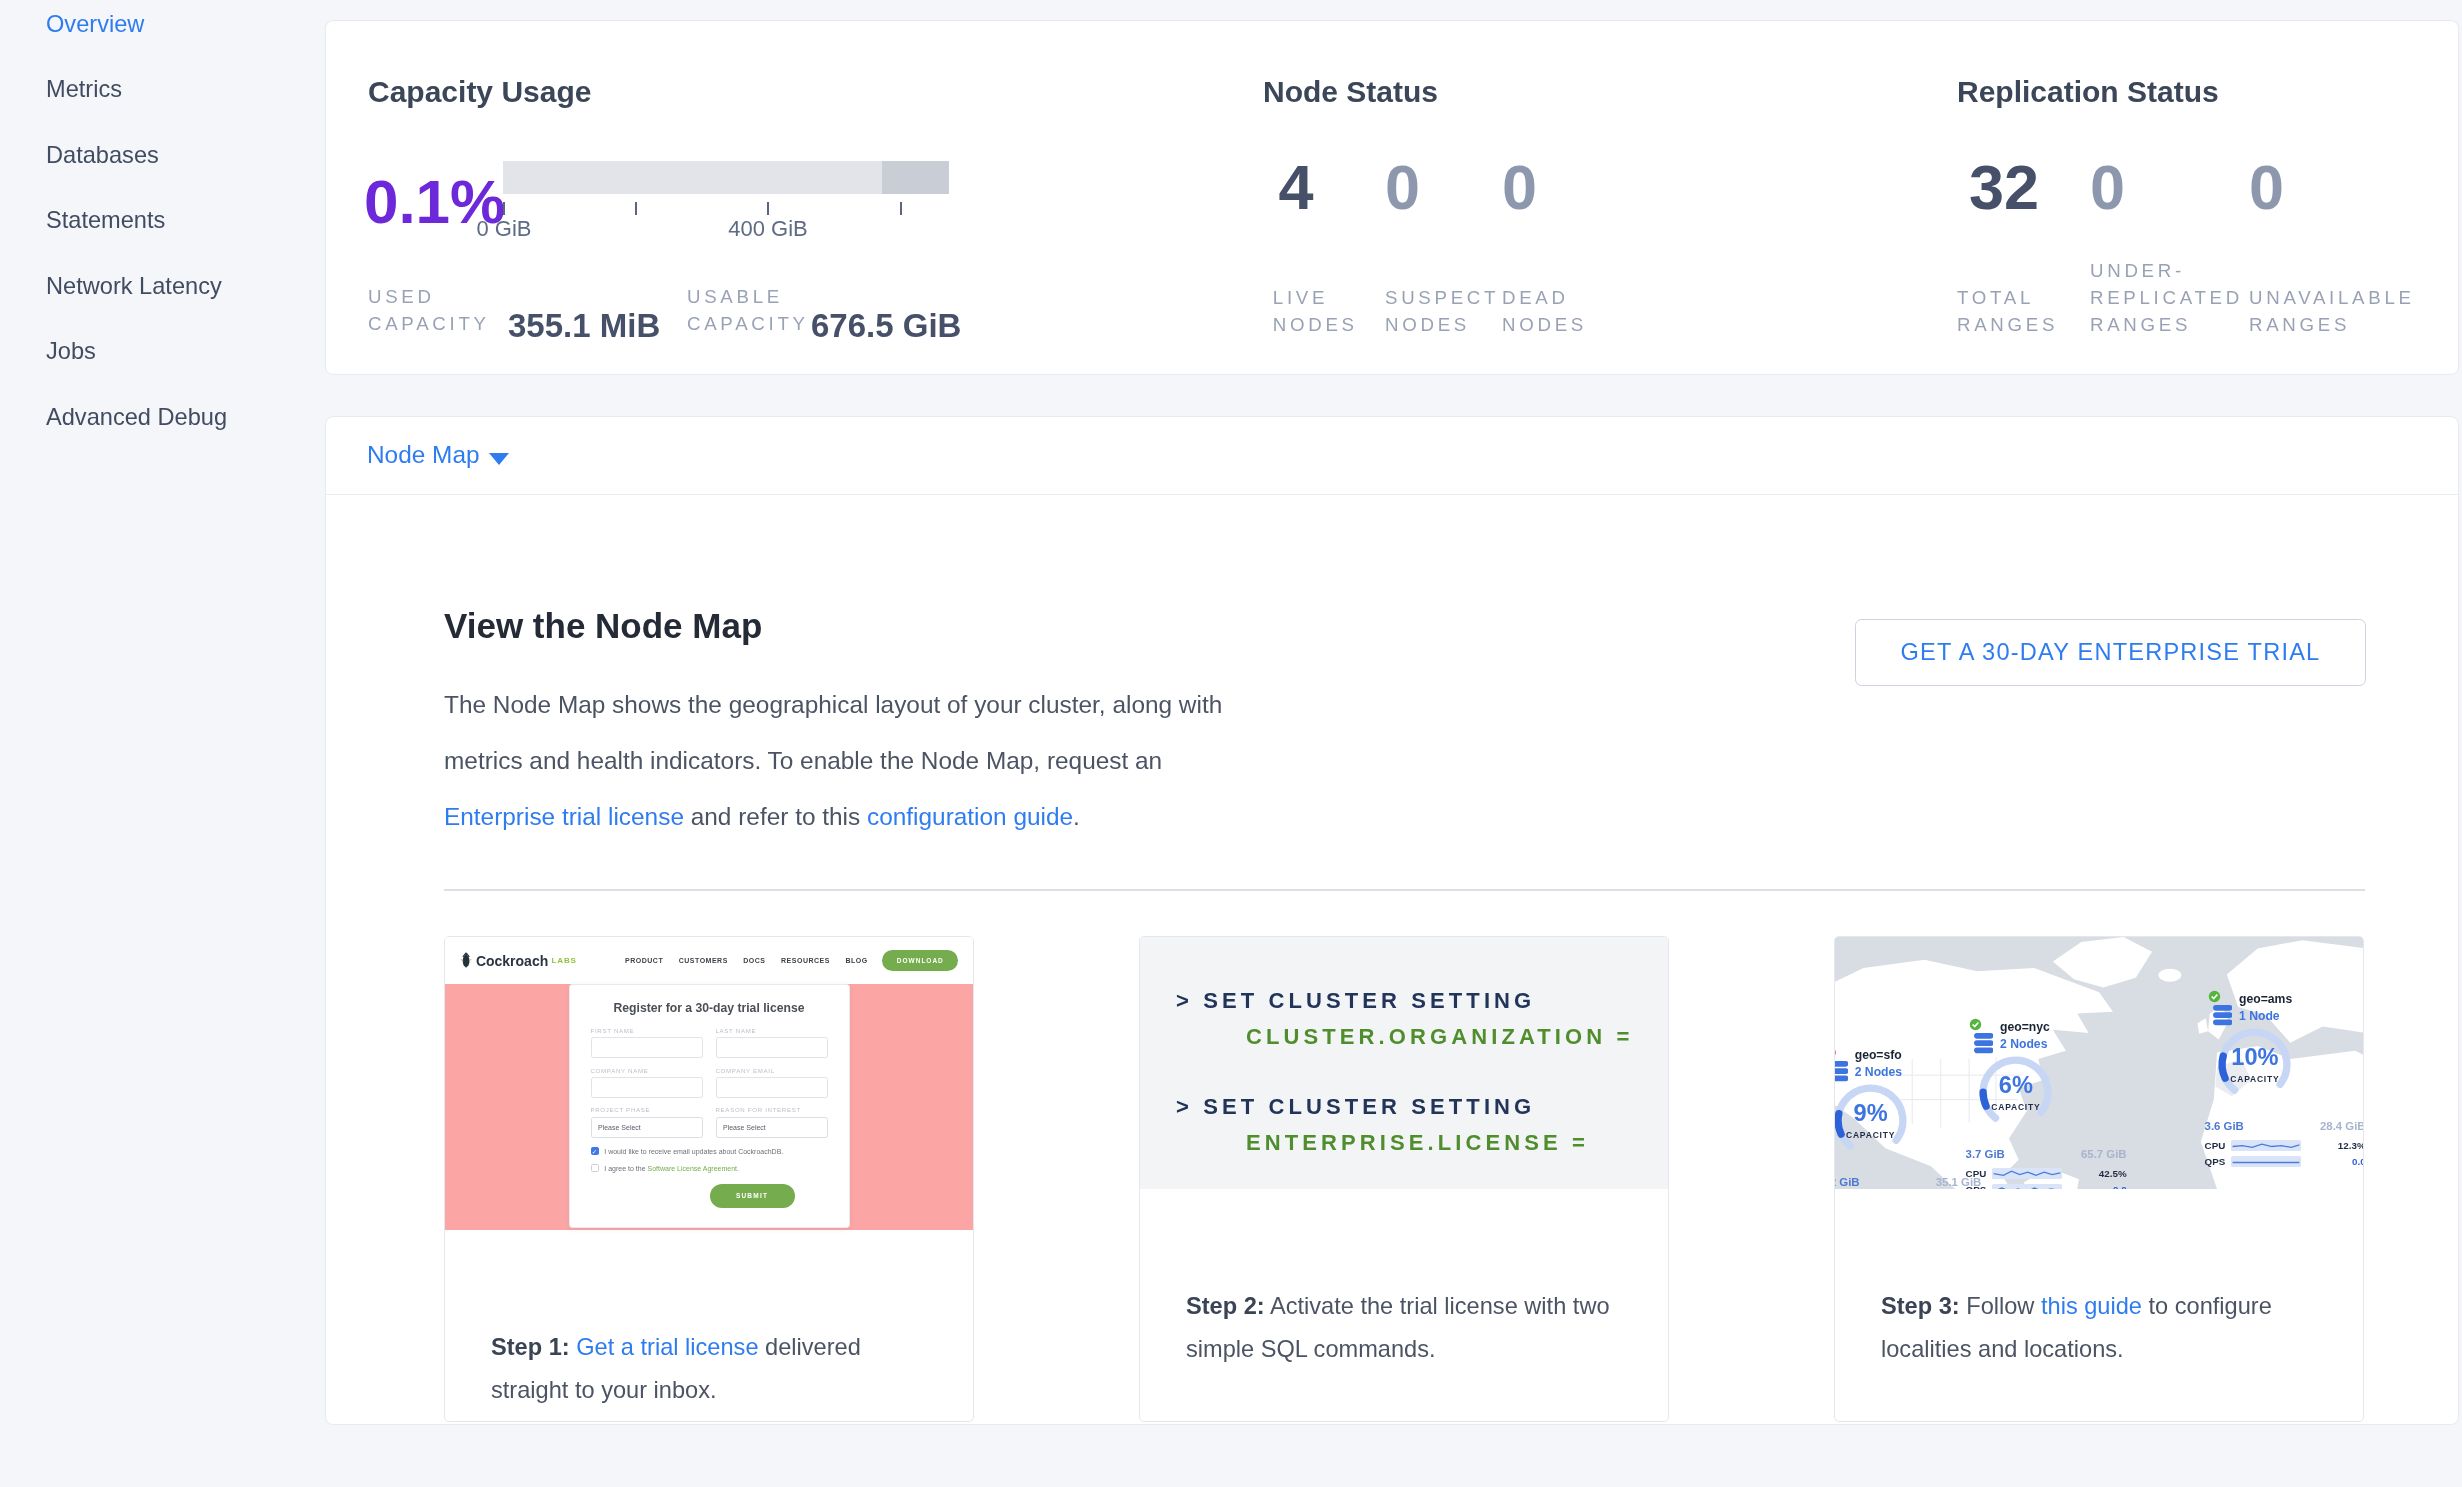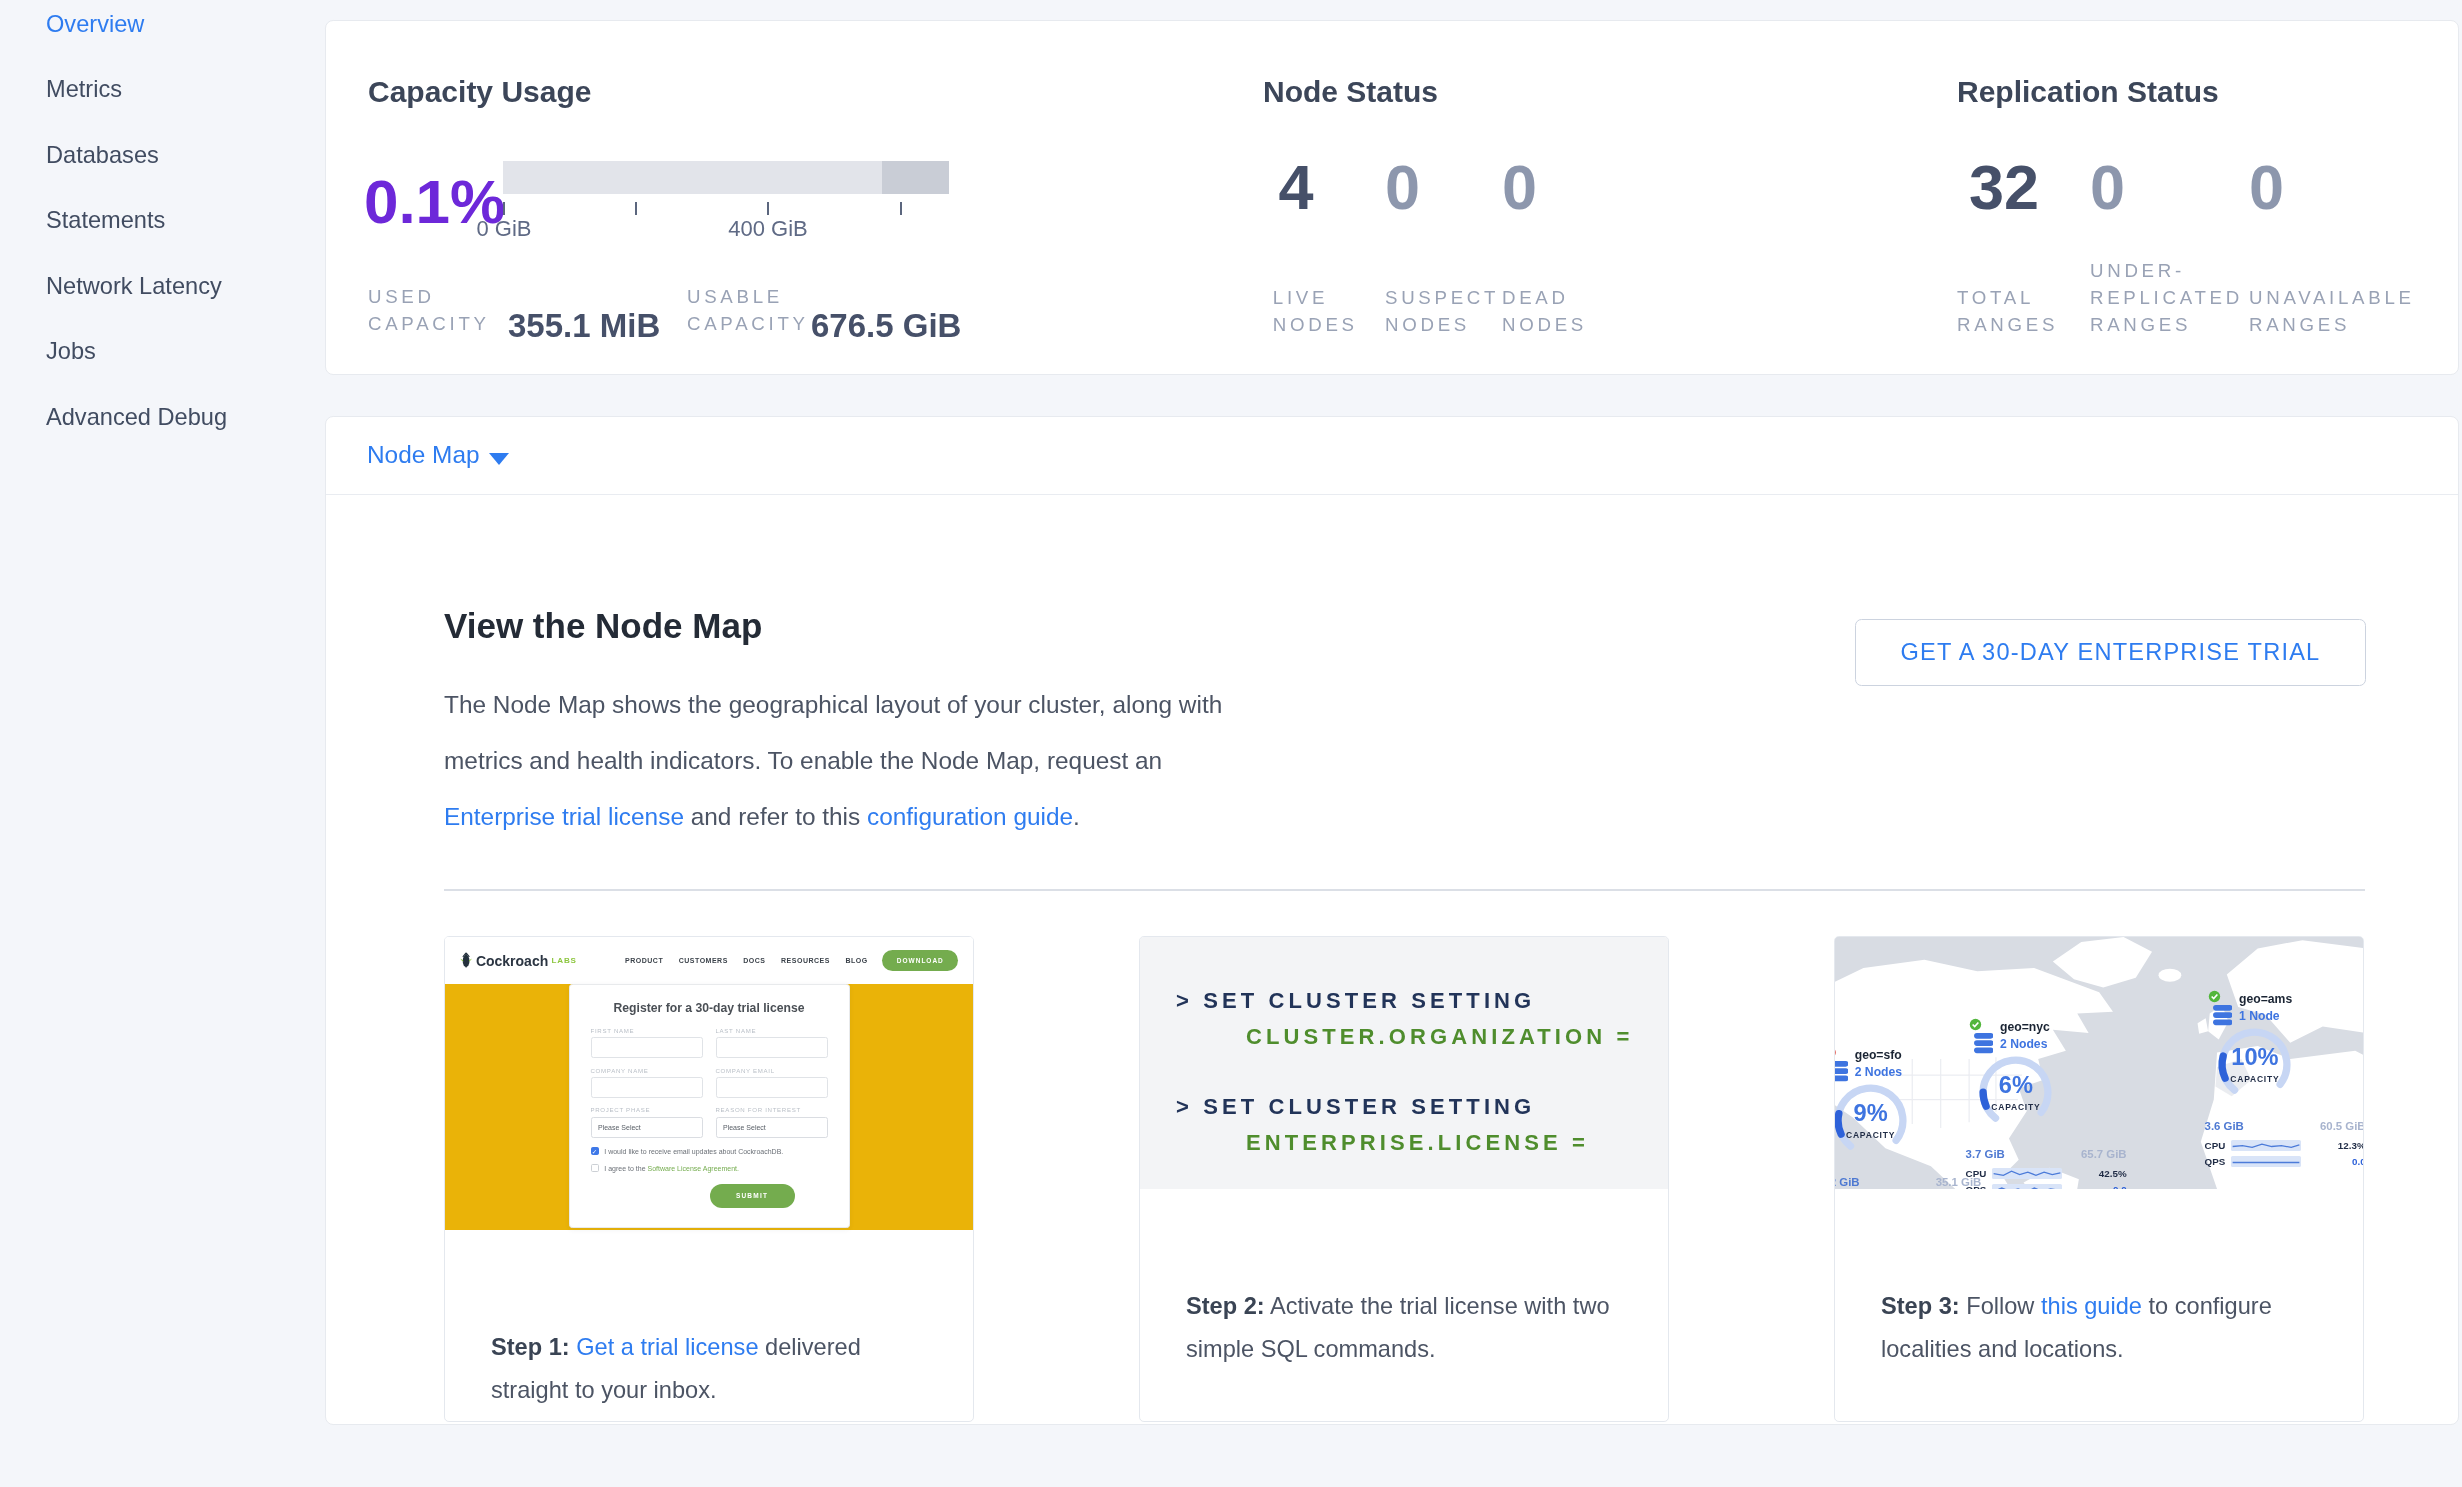--- a/index.html
+++ b/index.html
@@ -62,21 +62,21 @@
 
   
   .site-shot{height:293px;background:#fff;}
   .site-nav{height:47px;display:flex;align-items:center;padding:0 14.6px;background:#fff;}
   .logo-name{font-size:14px;font-weight:800;color:#2b3542;margin-left:4.1px;}
   .logo-suffix{font-size:8.1px;font-weight:700;color:#8dc63f;letter-spacing:0.8px;margin-left:3.3px;}
   .site-links{margin-left:auto;display:flex;gap:15.5px;align-items:center;}
   .site-link{font-size:7px;font-weight:600;letter-spacing:0.5px;color:#3c434b;}
   .dl-pill{margin-left:14.6px;padding:7.3px 14.6px;background:#74ac4e;border-radius:12.2px;color:#fff;
            font-size:6.5px;font-weight:700;letter-spacing:1px;}
-  .site-body{height:246px;background:#eab308;}
+  .site-body{height:246px;background:#fca5a5;}
   .mini-form{width:281px;margin:0 auto;background:#fff;border:0.8px solid #e8eaec;border-radius:3.3px;
              box-shadow:0 1.6px 4.9px rgba(40,50,60,.06);padding:16.3px 21px;box-sizing:border-box;height:244px;}
   .mf-title{text-align:center;font-size:12.2px;font-weight:600;color:#4a4f55;margin-bottom:11.4px;}
   .mf-grid{display:grid;grid-template-columns:1fr 1fr;column-gap:13px;row-gap:8.1px;}
   .mf-label{font-size:6.1px;letter-spacing:0.7px;color:#b9bfc7;margin-bottom:3.3px;}
   .mf-input{height:19.5px;border:0.8px solid #e0e3e7;border-radius:2.4px;background:#fff;}
   .mf-select{height:19.5px;border:0.8px solid #dadde2;border-radius:2.4px;background:#fff;
              font-size:7px;color:#5a6068;line-height:19.5px;padding-left:6.5px;}
   .mf-check-row{display:flex;align-items:center;gap:5.7px;margin-top:9px;font-size:7px;color:#6b7077;}
   .mf-box{width:8.1px;height:8.1px;border:0.8px solid #ccd0d5;border-radius:1.6px;box-sizing:border-box;flex:none;}
@@ -375,21 +375,21 @@
           <div class="gauge">
             <svg width="81" height="81" viewBox="0 0 100 100">
               <circle cx="50" cy="50" r="40" fill="none" stroke="#c7d6f4" stroke-width="9" stroke-dasharray="188 64" transform="rotate(128 50 50)" stroke-linecap="round"></circle>
               <circle cx="50" cy="50" r="40" fill="none" stroke="#2e62d9" stroke-width="9" stroke-dasharray="28 224" transform="rotate(155 50 50)" stroke-linecap="round"></circle>
             </svg>
             <div class="g-pct">10%</div>
             <div class="g-cap">CAPACITY</div>
           </div>
           <div class="gib-row">
             <span class="gib-used">3.6 GiB</span>
-            <span class="gib-usable">60.5 GiB</span>
+            <span class="gib-usable">28.4 GiB</span>
           </div>
           <div class="m-row cpu">
             <span>CPU</span>
             <span class="band"><svg width="70" height="10.6" viewBox="0 0 86 13">
                   <polyline points="2,8 14,7 26,9 38,5 50,8 62,7 74,9 84,6" fill="none" stroke="#4c7bd9" stroke-width="1.6"></polyline>
                 </svg></span>
             <span class="m-val">12.3%</span>
           </div>
           <div class="m-row qps">
             <span>QPS</span>

